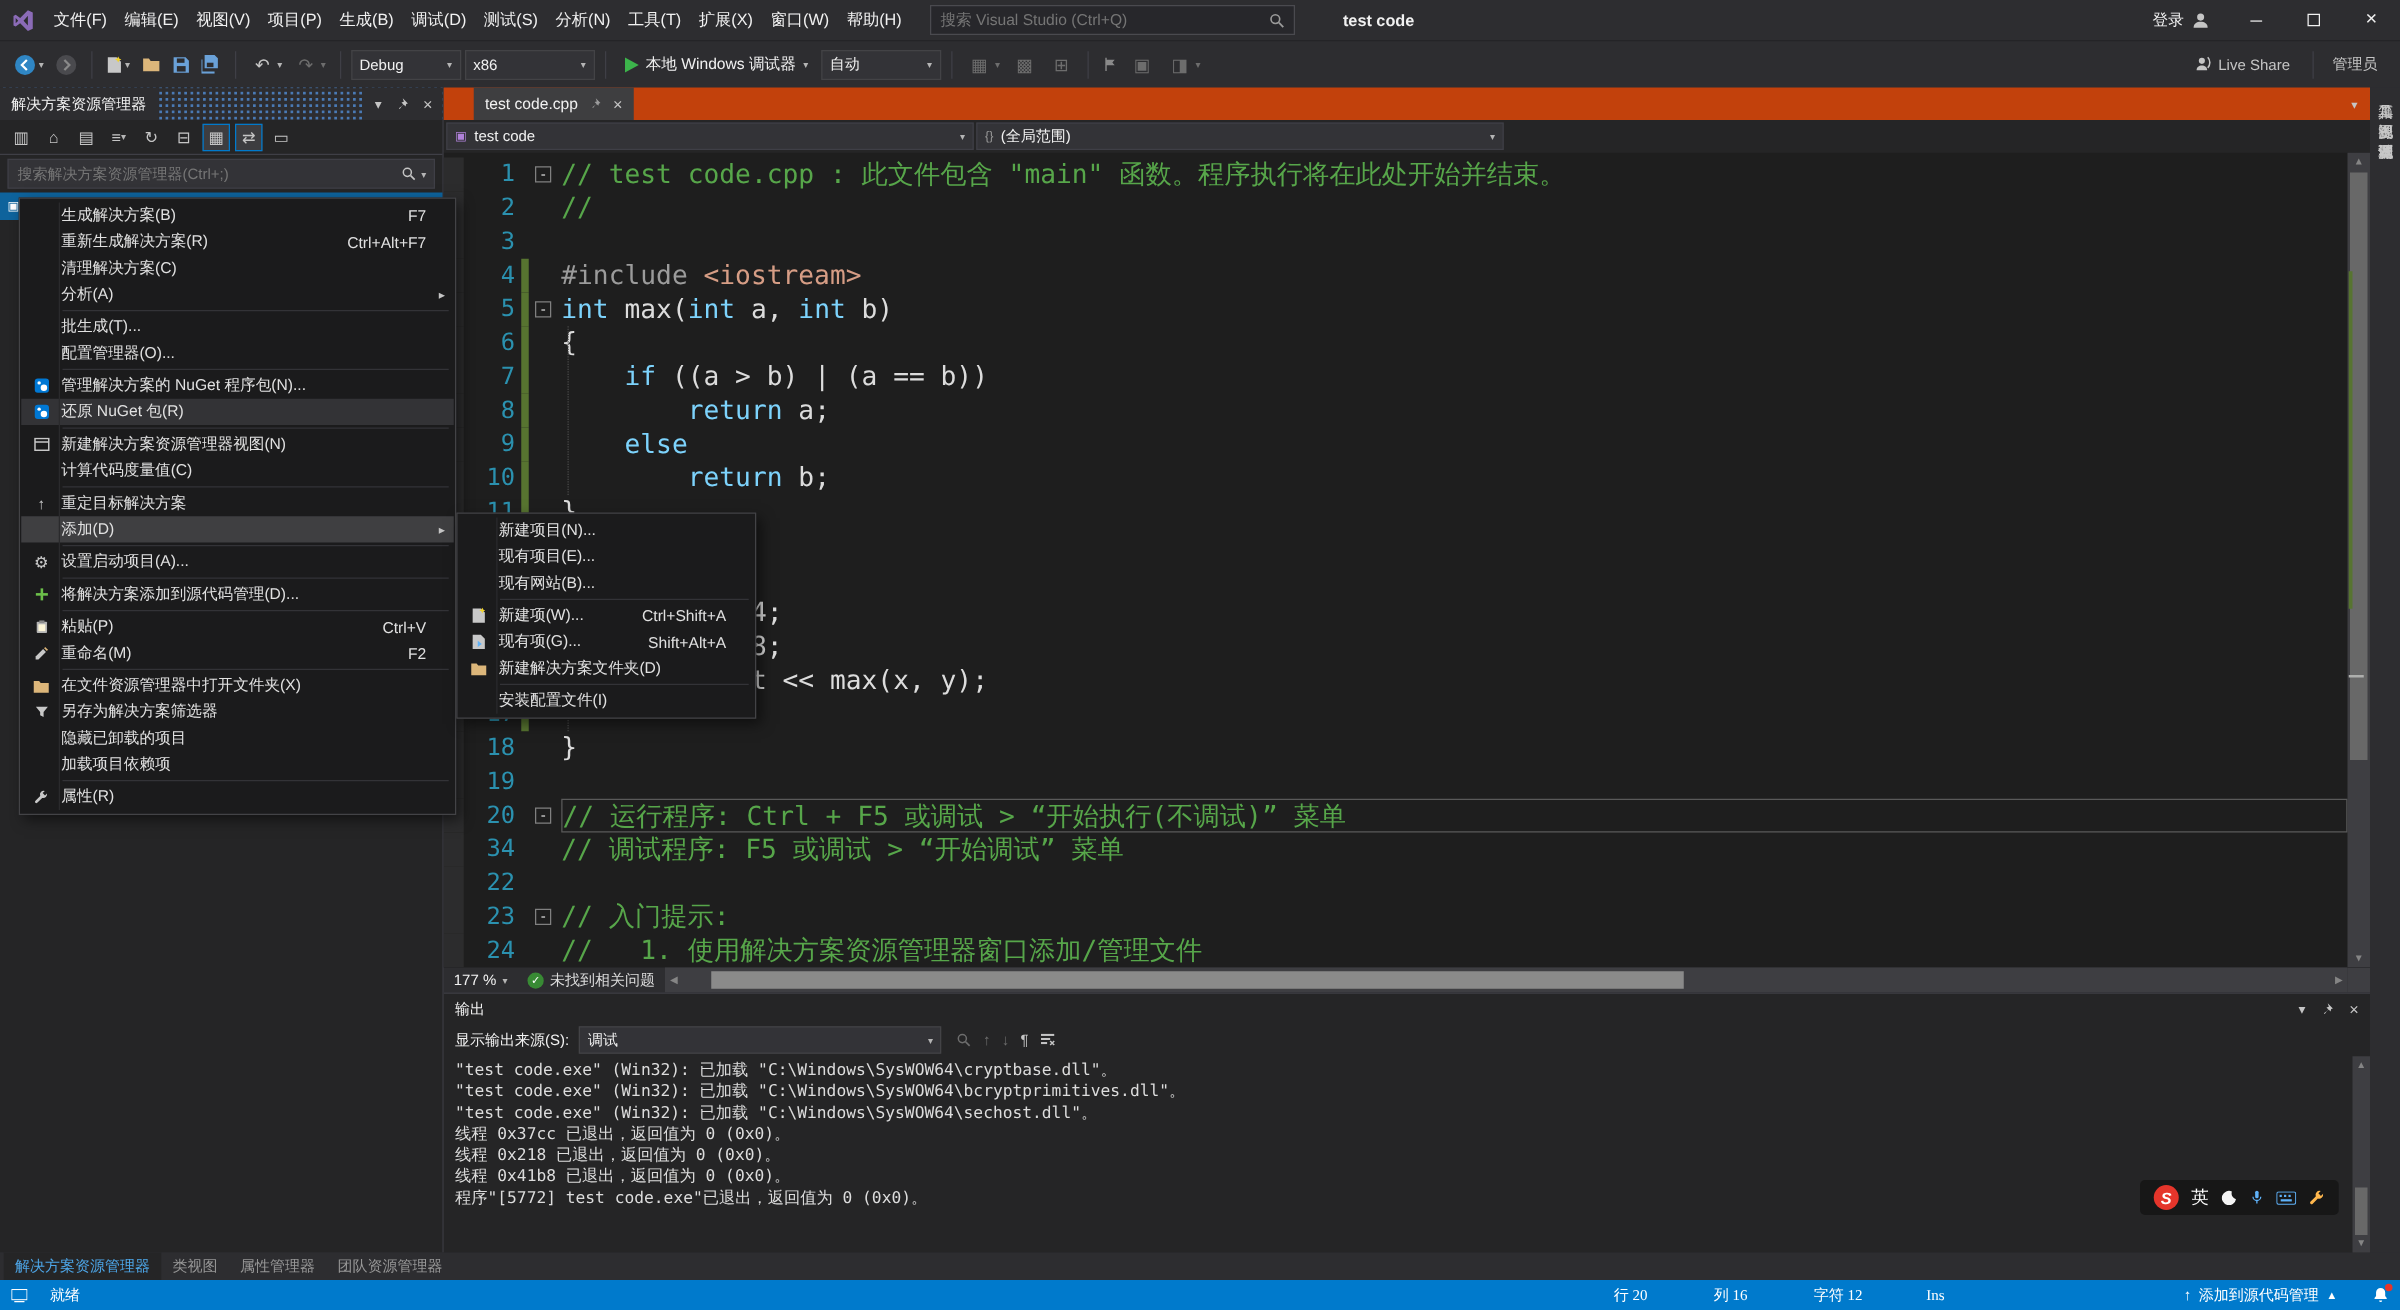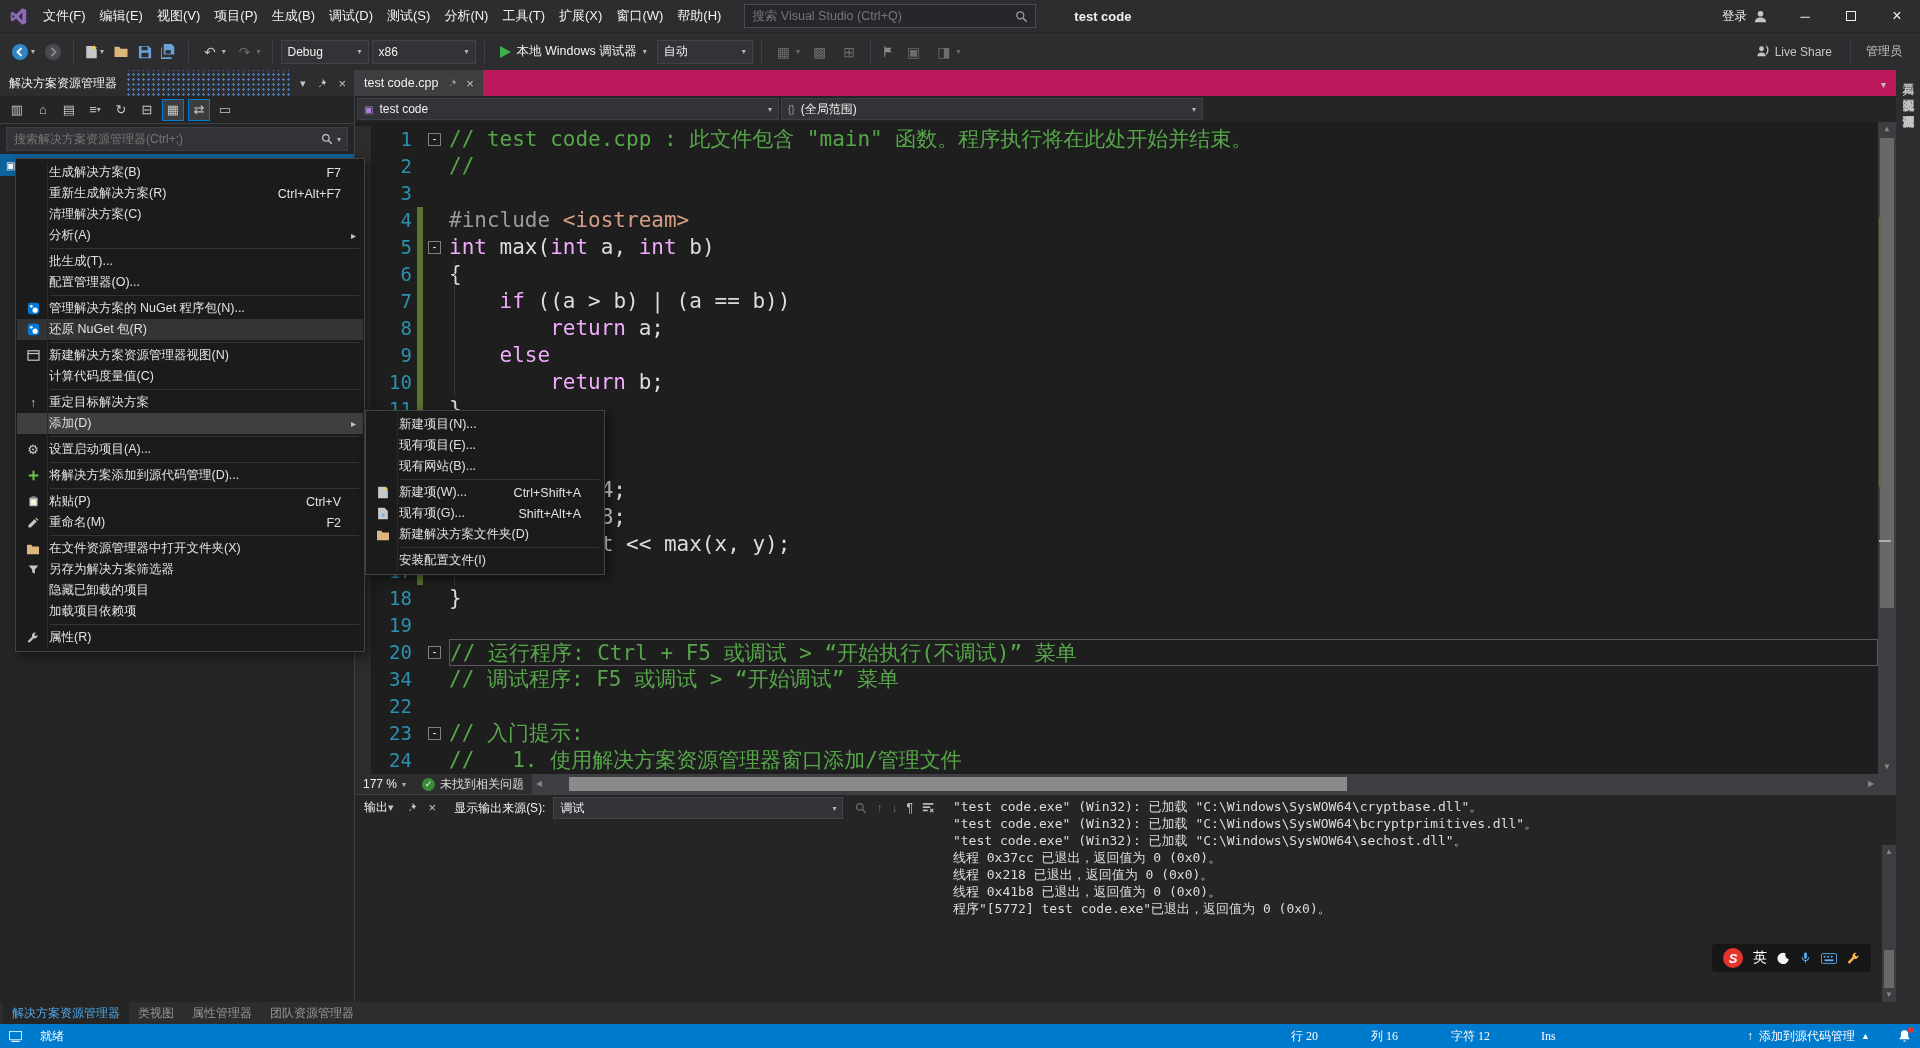--- a/index.html
+++ b/index.html
@@ -44,62 +44,62 @@
   .se-toolbar { height:28px; flex:none; display:flex; align-items:center; padding:0 6px; gap:4px; border-bottom:1px solid #3f3f46; color:#c5c5c5; }
   .se-ticon { width:22px; height:22px; display:flex; align-items:center; justify-content:center; font-size:13px; }
   .se-ticon.active { border:1px solid #007acc; background:#3d3d40; }
   .se-search { margin:3px 6px; height:24px; flex:none; background:#333337; border:1px solid #3f3f46; display:flex; align-items:center; }
   .se-search input { flex:1; background:transparent; border:0; outline:0; color:#808080; font-size:12px; padding:0 7px; font-family:inherit; }
   .se-search .sicon { padding:0 6px; color:#c5c5c5; display:flex; align-items:center; gap:4px; }
   .se-tree-row { height:22px; flex:none; background:#0e639c; color:#fff; font-size:12px; display:flex; align-items:center; gap:6px; padding:0 6px; white-space:nowrap; }
 
   
   .center { flex:1; min-width:0; display:flex; flex-direction:column; }
-  .tabbar { height:26px; flex:none; background:#be185d; display:flex; align-items:flex-end; }
+  .tabbar { height:26px; flex:none; background:#c2410c; display:flex; align-items:flex-end;padding-left:24px; }
   .doc-tab { height:26px; background:#3e3e40; color:#f1f1f1; font-size:12.5px; display:flex; align-items:center; gap:9px; padding:0 9px; }
   .tab-x { color:#c5c5c5; font-size:13px; }
   .tabbar-right { margin-left:auto; color:#c5c5c5; padding:0 10px 6px 0; font-size:10px; }
   .navbar { height:26px; flex:none; background:#252526; display:flex; align-items:center; gap:2px; padding:1px 0 1px 2px; }
   .nav-combo { width:422px; height:22px; background:#333337; border:1px solid #3f3f46; display:flex; align-items:center; gap:6px; padding:0 6px; color:#f1f1f1; font-size:12px; }
   .nav-combo .caret { margin-left:auto; }
 
   
   .code-area { flex:1; min-height:0; background:#1e1e1e; position:relative; padding:4px 18px 0 0;
                font-family:"DejaVu Sans Mono",monospace; overflow:hidden; }
   .code-line { display:flex; height:27px; line-height:27px; font-size:21px; white-space:pre; }
   .gut   { width:16px; flex:none; background:#2c2c2d; }
   .lnum  { width:46px; flex:none; text-align:right; color:#2b91af; padding-right:5px; font-size:19px; }
   .chg   { width:6px; flex:none; }
   .chg.on{ background:#577430; }
   .fold  { width:26px; flex:none; position:relative; }
   .fold-box { position:absolute; left:5px; top:7px; width:13px; height:13px; border:1px solid #808080; background:#1e1e1e;
               color:#dcdcdc; font-size:12px; line-height:11px; text-align:center; font-family:"Liberation Sans",sans-serif; }
   .code-text { flex:1; color:#dcdcdc; min-width:0; }
   .code-line.current .code-text { border:1px solid #5a5a5a; }
-  .tok-kw{color:#f0abfc}.tok-cm{color:#57a64a}.tok-str{color:#d69d85}.tok-pp{color:#9b9b9b}.tok-pl{color:#dcdcdc}
+  .tok-kw{color:#7dd3fc}.tok-cm{color:#57a64a}.tok-str{color:#d69d85}.tok-pp{color:#9b9b9b}.tok-pl{color:#dcdcdc}
   .iguide { position:absolute; width:0; border-left:1px dotted #4a4a4a; }
   
   .vscroll { position:absolute; top:0; right:0; bottom:0; width:18px; background:#3e3e42; }
   .vs-arrow { height:14px; text-align:center; font-size:8px; color:#858585; line-height:14px; }
   .vs-thumb { position:absolute; left:2px; right:2px; top:16px; height:470px; background:#686868; }
   .vs-mark-green { position:absolute; left:1px; width:3px; top:95px; height:270px; background:#577430; }
   .vs-mark-caret { position:absolute; left:1px; width:12px; top:418px; height:2px; background:#aeafad; }
 
   
   .editor-bottom { height:20px; flex:none; background:#2d2d30; display:flex; align-items:center; font-size:12px; color:#f1f1f1; }
   .zoom { display:flex; align-items:center; gap:5px; padding:0 8px; white-space:nowrap; }
   .health { display:flex; align-items:center; gap:5px; padding:0 8px; color:#dcdcdc; white-space:nowrap; }
   .health-dot { width:13px; height:13px; border-radius:50%; background:#388a34; color:#fff; font-size:9px; line-height:13px; text-align:center; }
   .hscroll { flex:1; height:100%; background:#3e3e42; position:relative; }
   .hs-arrow { position:absolute; top:0; height:20px; line-height:20px; font-size:8px; color:#858585; width:14px; text-align:center; }
   .hs-thumb { position:absolute; top:3px; height:14px; left:37px; width:778px; background:#8a8a8a; }
   .hcorner { width:18px; height:100%; background:#3e3e42; flex:none; }
 
   
-  .output { height:208px; flex:none; background:#252526; border-top:1px solid #3f3f46; display:flex; flex-direction:row; position:relative; }
+  .output { height:208px; flex:none; background:#252526; border-top:1px solid #3f3f46; display:flex; flex-direction:column; position:relative; }
   .out-header { height:24px; flex:none; display:flex; align-items:center; padding:0 9px; color:#f1f1f1; font-size:12px; }
   .out-head-icons { margin-left:auto; display:flex; gap:12px; color:#c5c5c5; font-size:11px; align-items:center; }
   .out-toolbar { height:26px; flex:none; display:flex; align-items:center; gap:8px; padding:0 9px; color:#f1f1f1; font-size:12px; }
   .out-combo { width:290px; height:22px; background:#333337; border:1px solid #434346; display:flex; align-items:center; padding:0 6px; color:#f1f1f1;text-align:center; }
   .out-combo .caret { margin-left:auto; }
   .out-icons { display:flex; gap:9px; align-items:center; margin-left:4px; }
   .out-content { flex:1; overflow:hidden; padding:3px 20px 0 9px; font-family:"DejaVu Sans Mono",monospace; font-size:13px; line-height:17px; color:#dcdcdc; }
   .out-line { white-space:pre; }
   .out-scroll { position:absolute; right:0; top:50px; bottom:0; width:14px; background:#3e3e42; }
   .out-thumb { position:absolute; left:2px; right:2px; bottom:14px; height:38px; background:#686868; }

